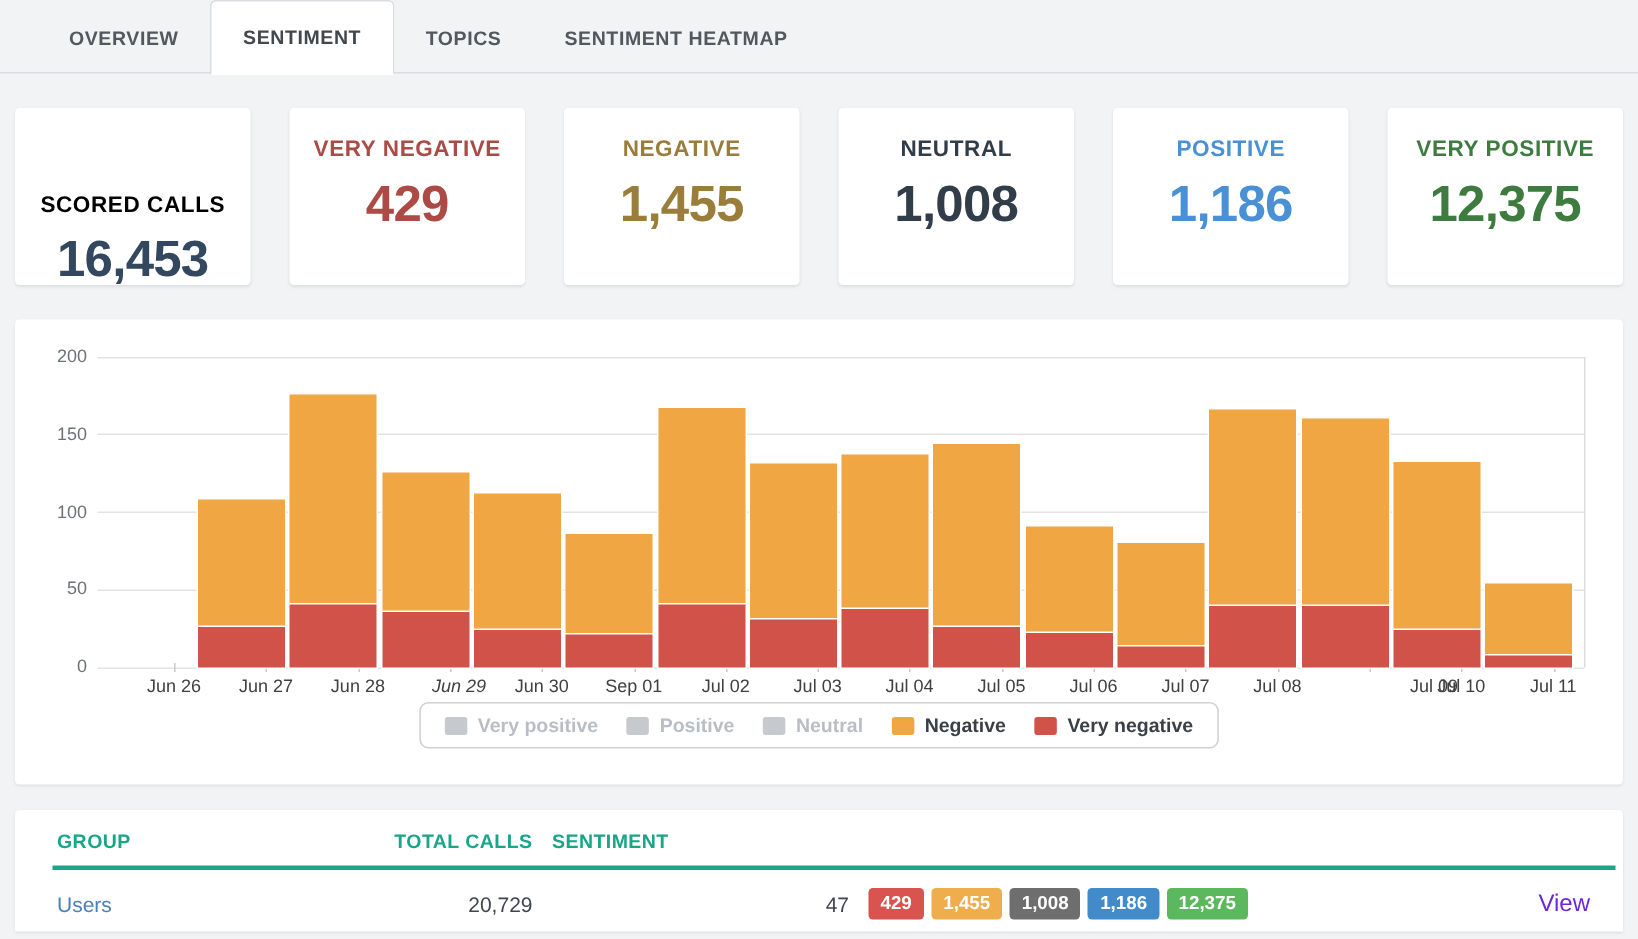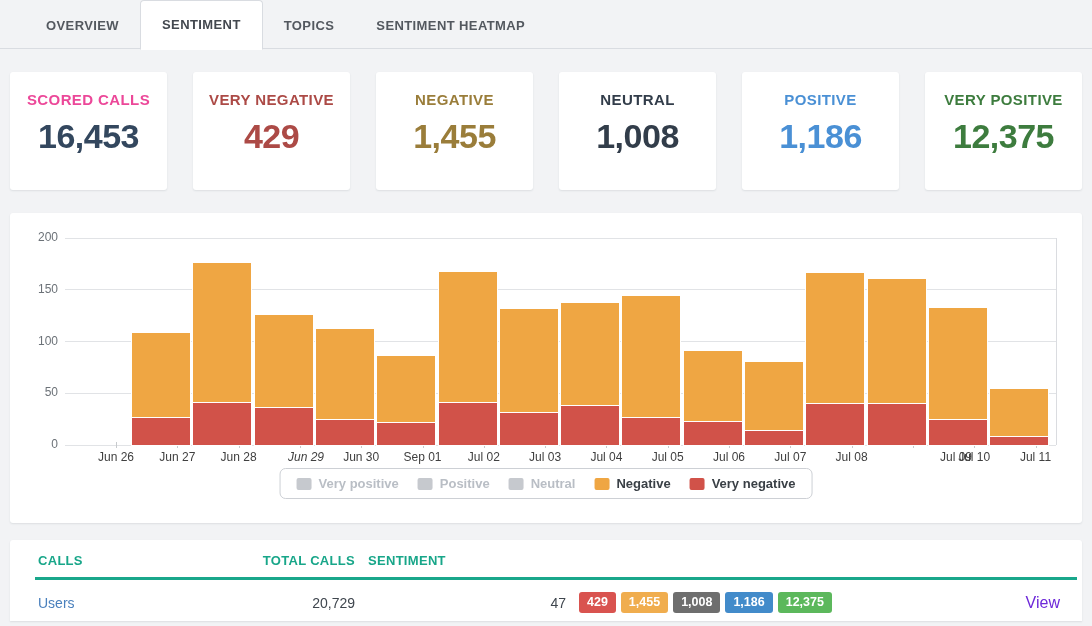--- a/index.html
+++ b/index.html
@@ -69,21 +69,21 @@
 
 <div class="tabbar">
   <div class="tab">OVERVIEW</div>
   <div class="tab active">SENTIMENT</div>
   <div class="tab">TOPICS</div>
   <div class="tab">SENTIMENT HEATMAP</div>
 </div>
 
 <div class="stats">
   <div class="stat-card">
-    <div class="stat-label" style="color: #ec4899;">SCORED CALLS</div>
+    <div class="stat-label" style="color: #000000; margin-top: 37px;">SCORED CALLS</div>
     <div class="stat-value" style="color: rgb(51, 71, 94);">16,453</div>
   </div>
   <div class="stat-card">
     <div class="stat-label" style="color: rgb(172, 74, 70);">VERY NEGATIVE</div>
     <div class="stat-value" style="color: rgb(172, 74, 70);">429</div>
   </div>
   <div class="stat-card">
     <div class="stat-label" style="color: rgb(154, 125, 58);">NEGATIVE</div>
     <div class="stat-value" style="color: rgb(154, 125, 58);">1,455</div>
   </div>
@@ -225,21 +225,21 @@
       </div>
       <div class="legend-item">
         <span class="legend-swatch" style="background: rgb(209, 82, 73);"></span>
         <span class="legend-label">Very negative</span>
       </div>
     </div>
 </div>
 
 <div class="table-card">
   <div class="thead">
-    <div class="th col-group">CALLS</div>
+    <div class="th col-group">GROUP</div>
     <div class="th col-calls">TOTAL CALLS</div>
     <div class="th col-sentiment">SENTIMENT</div>
   </div>
   <div class="rule"></div>
   <div class="trow">
     <div class="col-group link">Users</div>
     <div class="col-calls num">20,729</div>
     <div class="col-users num">47</div>
     <div class="col-sentiment">
       <span class="badge" style="background: rgb(217, 83, 79);">429</span>

